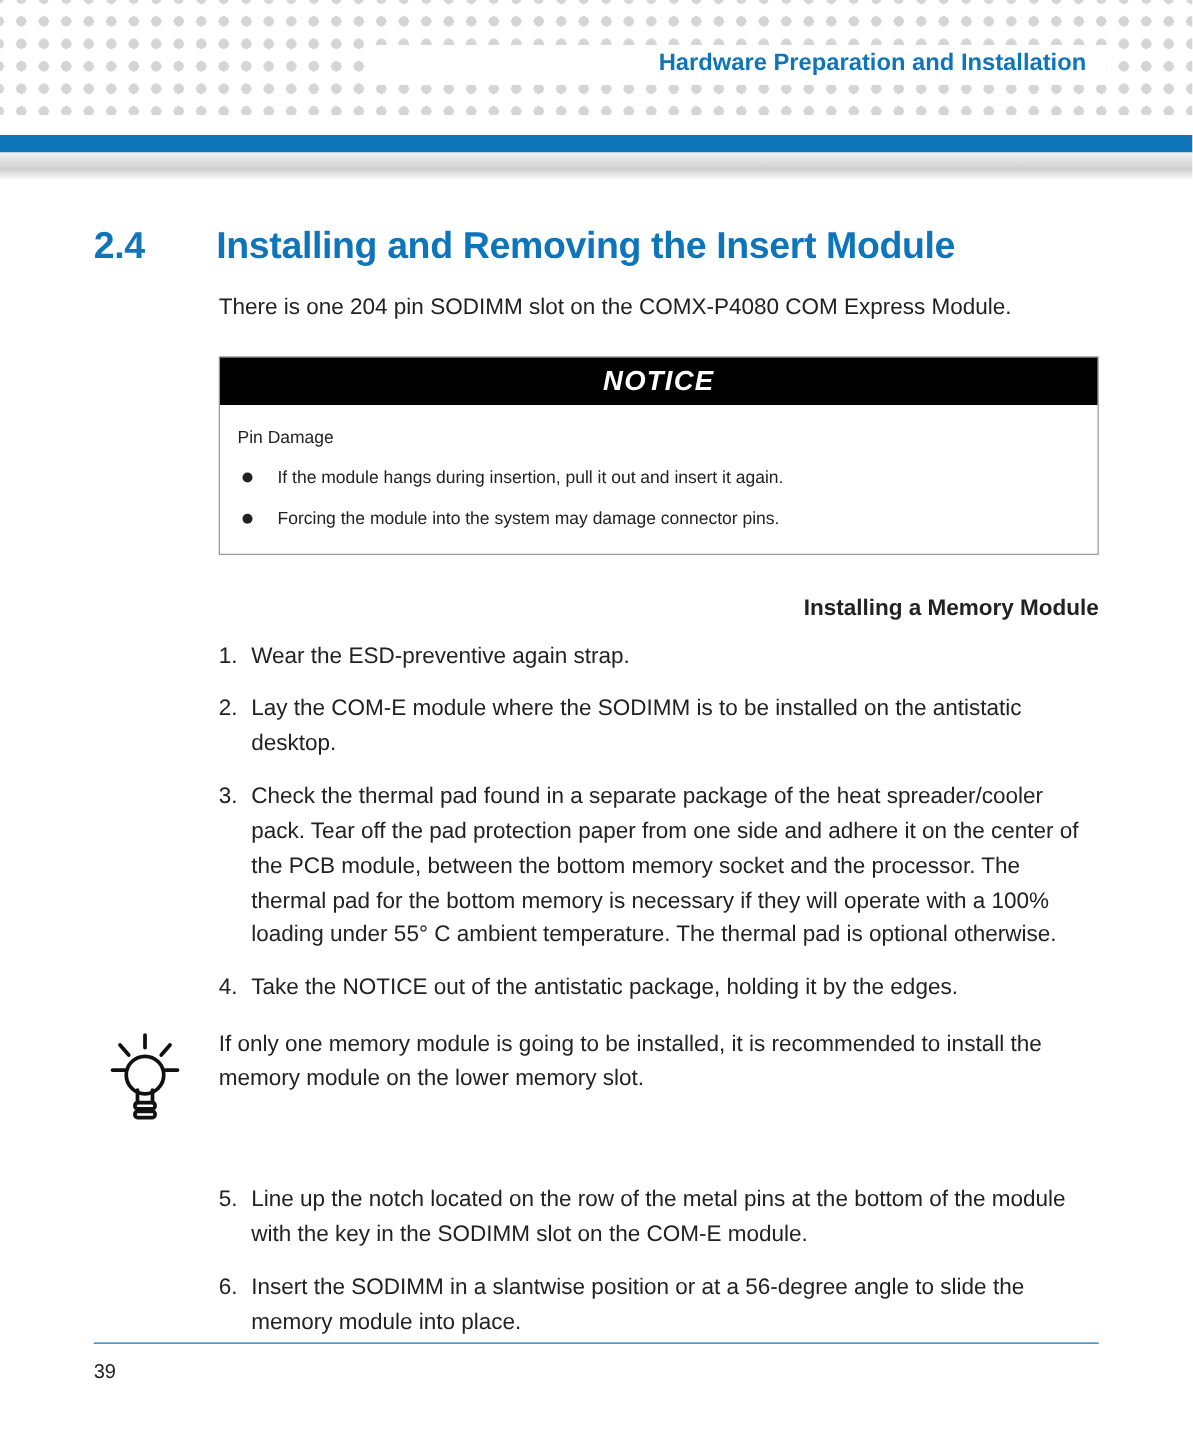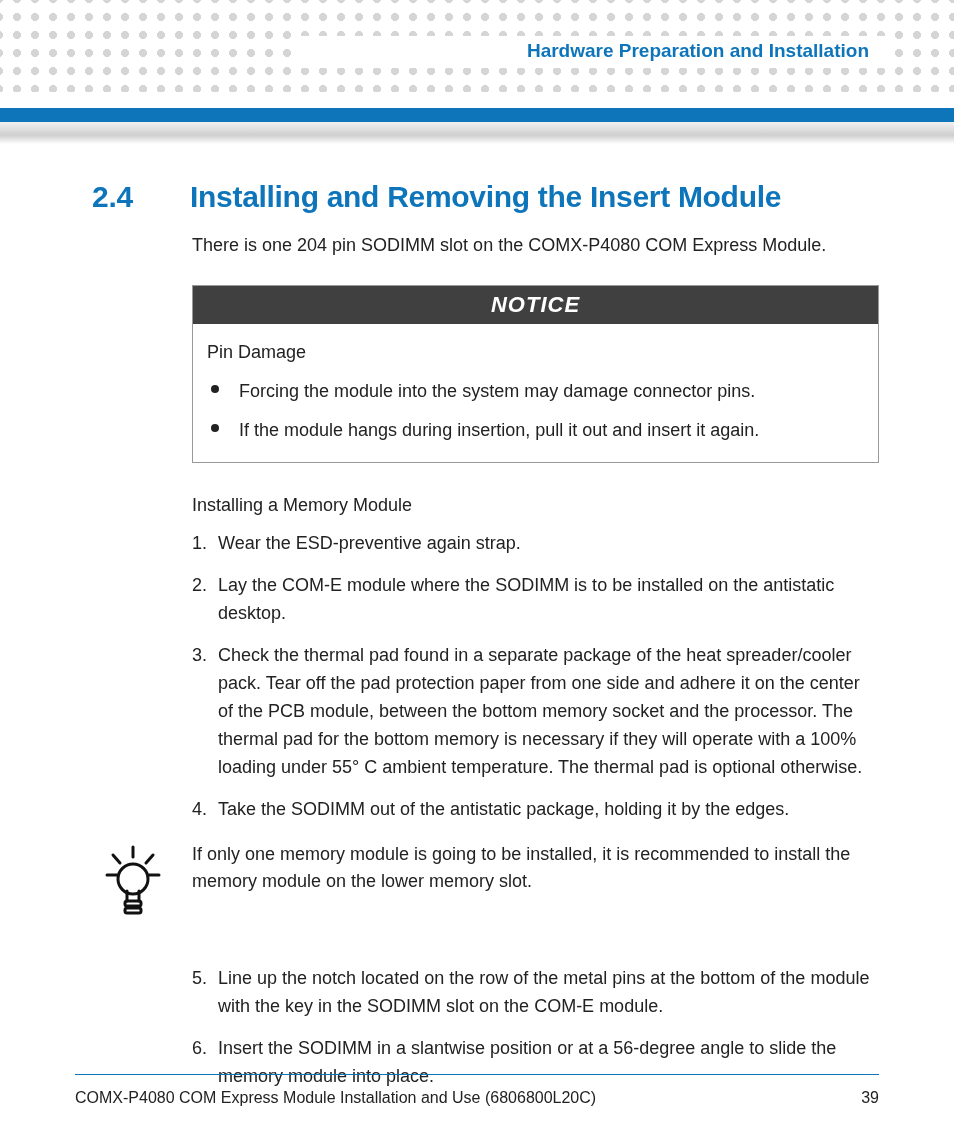--- a/index.html
+++ b/index.html
@@ -51,21 +51,20 @@
     left: 0; right: 0;
     height: 22px;
     background: linear-gradient(#f1f1f1, #cfcfcf 60%, #fff);
   }
   .page {
     position: absolute;
     top: 180px;
     left: 75px;
     right: 75px;
     bottom: 0;
-    margin-left: 17px;
   }
   h1.section {
     color: #0e75bb;
     font-weight: 700;
     font-size: 30px;
     display: flex;
     gap: 38px;
     margin-bottom: 18px;
     letter-spacing: -0.3px;
   }
@@ -76,33 +75,33 @@
   .intro {
     font-size: 18px;
     line-height: 1.5;
     margin-bottom: 26px;
   }
   .notice-box {
     border: 1px solid #999;
     margin-bottom: 32px;
   }
   .notice-header {
-    background: #404040;
+    background: #000000;
     color: #fff;
     text-align: center;
     font-weight: 700;
     font-style: italic;
     font-size: 22px;
     letter-spacing: 1px;
     padding: 6px 0;
     font-family: Arial, sans-serif;
   }
   .notice-body {
     padding: 14px 14px 18px 14px;
-    font-size: 18px;
+    font-size: 14px;
     line-height: 1.6;
   }
   .notice-body .sub { margin-bottom: 8px; }
   .notice-body ul {
     list-style: none;
     padding-left: 0;
   }
   .notice-body li {
     position: relative;
     padding-left: 32px;
@@ -110,23 +109,24 @@
   }
   .notice-body li::before {
     content: "";
     position: absolute;
     left: 4px; top: 8px;
     width: 8px; height: 8px;
     background: #222;
     border-radius: 50%;
   }
   h3.subhead {
-    font-weight: 400;
+    font-weight: 700;
     font-size: 18px;
     margin-bottom: 14px;
+    text-align: right;
   }
   ol.steps {
     list-style: none;
     counter-reset: none;
     font-size: 18px;
     line-height: 1.55;
   }
   ol.steps li {
     position: relative;
     padding-left: 26px;
@@ -184,33 +184,33 @@
   </h1>
 
   <div class="body-col">
     <p class="intro">There is one 204 pin SODIMM slot on the COMX-P4080 COM Express Module.</p>
 
     <div class="notice-box">
       <div class="notice-header">NOTICE</div>
       <div class="notice-body">
         <div class="sub">Pin Damage</div>
         <ul>
+          <li>If the module hangs during insertion, pull it out and insert it again.</li>
           <li>Forcing the module into the system may damage connector pins.</li>
-          <li>If the module hangs during insertion, pull it out and insert it again.</li>
         </ul>
       </div>
     </div>
 
     <h3 class="subhead">Installing a Memory Module</h3>
 
     <ol class="steps">
       <li><span class="num">1.</span><span>Wear the ESD-preventive again strap.</span></li>
       <li><span class="num">2.</span><span>Lay the COM-E module where the SODIMM is to be installed on the antistatic desktop.</span></li>
       <li><span class="num">3.</span><span>Check the thermal pad found in a separate package of the heat spreader/cooler pack. Tear off the pad protection paper from one side and adhere it on the center of the PCB module, between the bottom memory socket and the processor. The thermal pad for the bottom memory is necessary if they will operate with a 100% loading under 55° C ambient temperature. The thermal pad is optional otherwise.</span></li>
-      <li><span class="num">4.</span><span>Take the SODIMM out of the antistatic package, holding it by the edges.</span></li>
+      <li><span class="num">4.</span><span>Take the NOTICE out of the antistatic package, holding it by the edges.</span></li>
     </ol>
 
     <div class="tip-row">
       <div class="tip-icon">
         <svg width="56" height="72" viewBox="0 0 56 72">
           <g stroke="#111" stroke-width="3" fill="none" stroke-linecap="round">
             <line x1="28" y1="2" x2="28" y2="12"></line>
             <line x1="8" y1="10" x2="15" y2="18"></line>
             <line x1="48" y1="10" x2="41" y2="18"></line>
             <line x1="2" y1="30" x2="12" y2="30"></line>
@@ -227,15 +227,14 @@
 
     <ol class="steps">
       <li><span class="num">5.</span><span>Line up the notch located on the row of the metal pins at the bottom of the module with the key in the SODIMM slot on the COM-E module.</span></li>
       <li><span class="num">6.</span><span>Insert the SODIMM in a slantwise position or at a 56-degree angle to slide the memory module into place.</span></li>
     </ol>
   </div>
 </div>
 
 <div class="footer-line"></div>
 <div class="footer">
-  <span>COMX-P4080 COM Express Module Installation and Use (6806800L20C)</span>
   <span>39</span>
 </div>
 
 </body></html>

